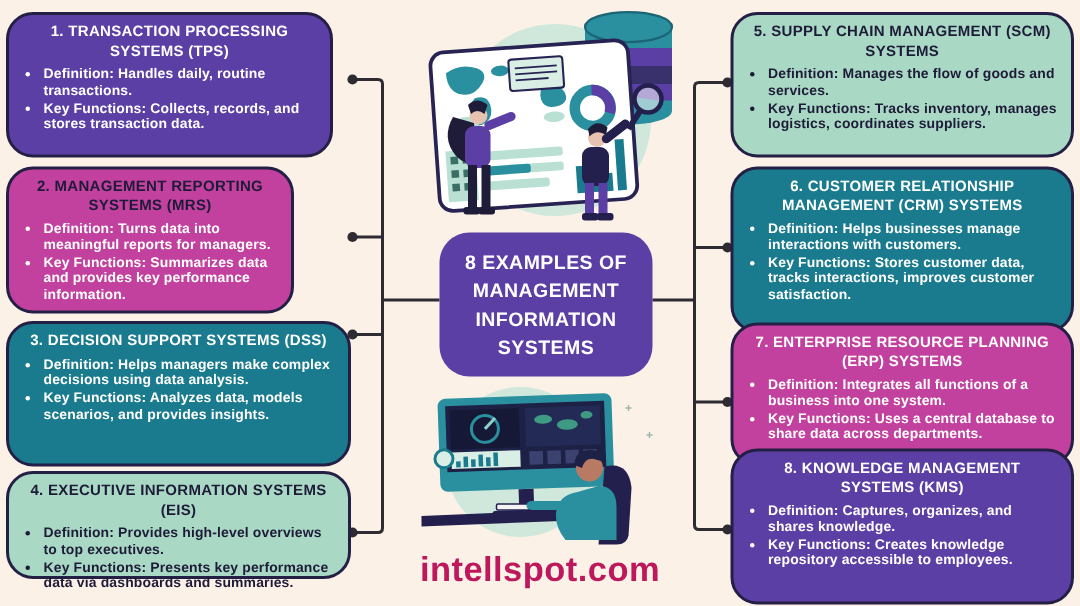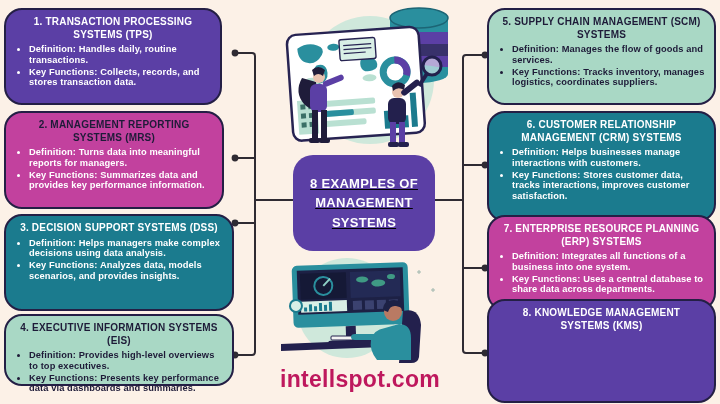--- a/index.html
+++ b/index.html
@@ -24,21 +24,21 @@
   .bullets{
     margin:3px 0 0 0;padding-left:14px;list-style:disc;
     font-size:9.3px;font-weight:600;line-height:1.16;letter-spacing:.1px;
   }
   .bullets li{margin:0 0 1px 0;}
   .light{color:#ffffff;}
   .dark{color:#1e1b38;}
   .title-box{
     position:absolute;left:293px;top:155px;width:142px;height:96px;
     background:#5b3fa5;border-radius:20px;display:flex;flex-direction:column;
-    align-items:center;justify-content:center;text-align:center;text-decoration:underline;
+    align-items:center;justify-content:center;text-align:center;
   }
   .title-box span{
     display:block;color:#ffffff;font-size:13px;font-weight:700;
     line-height:1.48;letter-spacing:.3px;
   }
   .connectors{position:absolute;left:0;top:0;pointer-events:none;}
   .illu{position:absolute;}
   .site{
     position:absolute;left:250px;top:366px;width:220px;text-align:center;
     font-size:23px;font-weight:600;color:#be185d;letter-spacing:.3px;
@@ -73,21 +73,21 @@
   </svg>
 
   <section class="card purple" style="left:4px;top:8px;width:218px;height:97px">
     <h3 class="card-title light">1. TRANSACTION PROCESSING SYSTEMS (TPS)</h3>
     <ul class="bullets light">
       <li>Definition: Handles daily, routine transactions.</li>
       <li>Key Functions: Collects, records, and stores transaction data.</li>
     </ul>
   </section>
 
-  <section class="card magenta" style="left:4px;top:111px;width:220px;height:98px">
+  <section class="card magenta" style="left:4px;top:111px;width:192px;height:98px">
     <h3 class="card-title dark">2. MANAGEMENT REPORTING SYSTEMS (MRS)</h3>
     <ul class="bullets light">
       <li>Definition: Turns data into meaningful reports for managers.</li>
       <li>Key Functions: Summarizes data and provides key performance information.</li>
     </ul>
   </section>
 
   <section class="card teal" style="left:4px;top:214px;width:230px;height:97px">
     <h3 class="card-title light">3. DECISION SUPPORT SYSTEMS (DSS)</h3>
     <ul class="bullets light">
@@ -123,20 +123,24 @@
   <section class="card magenta" style="left:487px;top:215px;width:229px;height:96px">
     <h3 class="card-title light">7. ENTERPRISE RESOURCE PLANNING (ERP) SYSTEMS</h3>
     <ul class="bullets light">
       <li>Definition: Integrates all functions of a business into one system.</li>
       <li>Key Functions: Uses a central database to share data across departments.</li>
     </ul>
   </section>
 
   <section class="card purple" style="left:487px;top:299px;width:229px;height:104px">
     <h3 class="card-title light">8. KNOWLEDGE MANAGEMENT SYSTEMS (KMS)</h3>
+    <ul class="bullets light">
+      <li>Definition: Captures, organizes, and shares knowledge.</li>
+      <li>Key Functions: Creates knowledge repository accessible to employees.</li>
+    </ul>
   </section>
 
   <svg class="illu" style="left:272px;top:0px" width="195" height="150" viewBox="0 0 195 150">
     <circle cx="98" cy="80" r="64" fill="#cfe8db"></circle>
 
     <g>
       <rect x="118" y="18" width="58" height="56" fill="#2a8f9e"></rect>
       <rect x="118" y="32" width="58" height="12" fill="#5b3fa5"></rect>
       <rect x="118" y="44" width="58" height="12" fill="#38316b"></rect>
       <rect x="118" y="56" width="58" height="11" fill="#5b3fa5"></rect>
@@ -218,20 +222,21 @@
     </g>
     <g>
       <line x1="147" y1="86" x2="156" y2="72" stroke="#23204d" stroke-width="4"></line>
       <circle cx="160" cy="66" r="9" fill="rgba(255,255,255,.55)" stroke="#23204d" stroke-width="3"></circle>
     </g>
   </svg>
 
   <div class="title-box">
     <span>8 EXAMPLES OF</span>
     <span>MANAGEMENT</span>
+    <span>INFORMATION</span>
     <span>SYSTEMS</span>
   </div>
 
   <svg class="illu" style="left:275px;top:256px" width="175" height="110" viewBox="0 0 175 110">
     <circle cx="72" cy="52" r="50" fill="#cfe8db"></circle>
     <g transform="rotate(-2 75 50)">
       <rect x="18" y="8" width="116" height="62" rx="5" fill="#2a8f9e"></rect>
       <rect x="23" y="13" width="106" height="44" fill="#1d2145"></rect>
 
       <rect x="26" y="16" width="46" height="26" fill="#151936"></rect>

